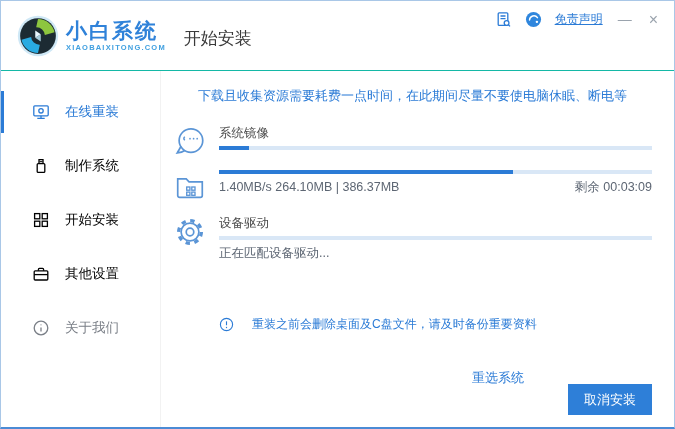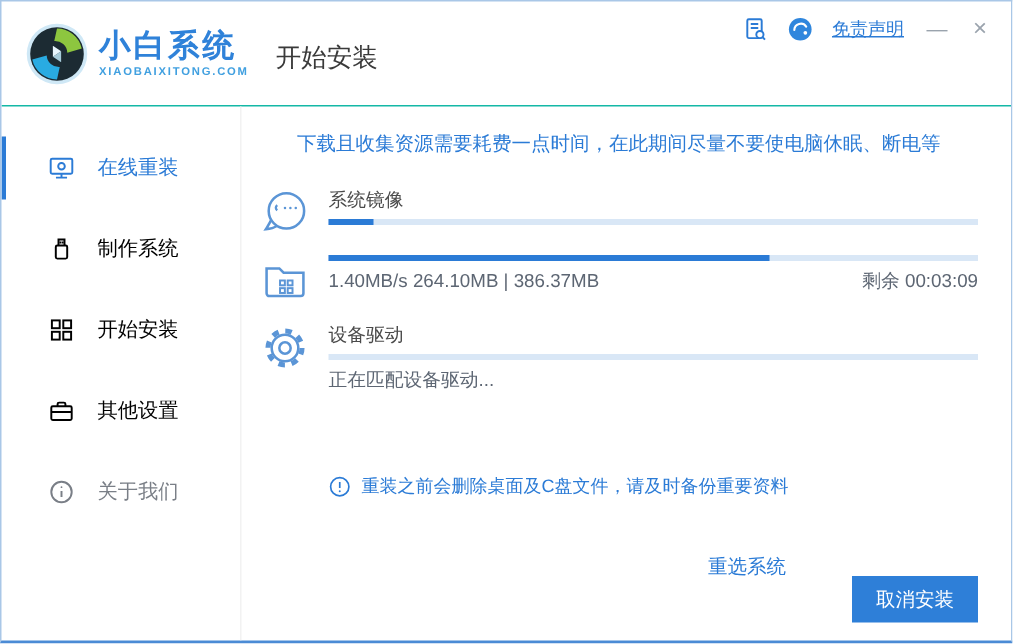--- a/index.html
+++ b/index.html
@@ -37,21 +37,21 @@
   .main{flex:1;display:flex;flex-direction:column;padding:0 22px 0 12px;min-width:0;}
   .notice{margin-top:16px;text-align:center;font-size:13px;color:#2b7bd6;line-height:18px;}
   .tasks{margin-top:20px;}
   .task{display:flex;margin-bottom:9px;}
   .t-icon{width:34px;height:36px;flex:0 0 34px;margin-right:12px;display:flex;align-items:flex-start;justify-content:center;}
   .t-body{flex:1;min-width:0;}
   .t-title{font-size:12.5px;color:#4a4a4a;line-height:16px;margin-bottom:5px;}
   .t-track{height:4px;background:#d9e7f6;width:100%;position:relative;}
   .t-fill{height:100%;background:#2b7bd6;width:0;}
   .t-stats{margin-top:5px;display:flex;justify-content:space-between;font-size:12.5px;color:#5d6673;line-height:16px;}
-  .warning{margin-top:46px;margin-left:46px;display:flex;align-items:center;gap:7px;font-size:12px;color:#2b7bd6;}
+  .warning{margin-top:46px;margin-left:46px;display:flex;align-items:center;gap:18px;font-size:12px;color:#2b7bd6;}
   .warn-icon{flex:0 0 15px;width:15px;height:15px;}
   .footer{margin-top:auto;padding-bottom:12px;display:flex;justify-content:flex-end;align-items:center;gap:44px;}
   .reselect{font-size:13px;color:#2b7bd6;cursor:pointer;}
   .cancel-btn{width:84px;height:31px;background:#2e7fd8;color:#fff;font-size:13px;display:flex;align-items:center;justify-content:center;cursor:pointer;border:none;margin-top:44px;}
   svg{display:block;}
 </style>
 </head>
 <body>
 
 <div class="window">

